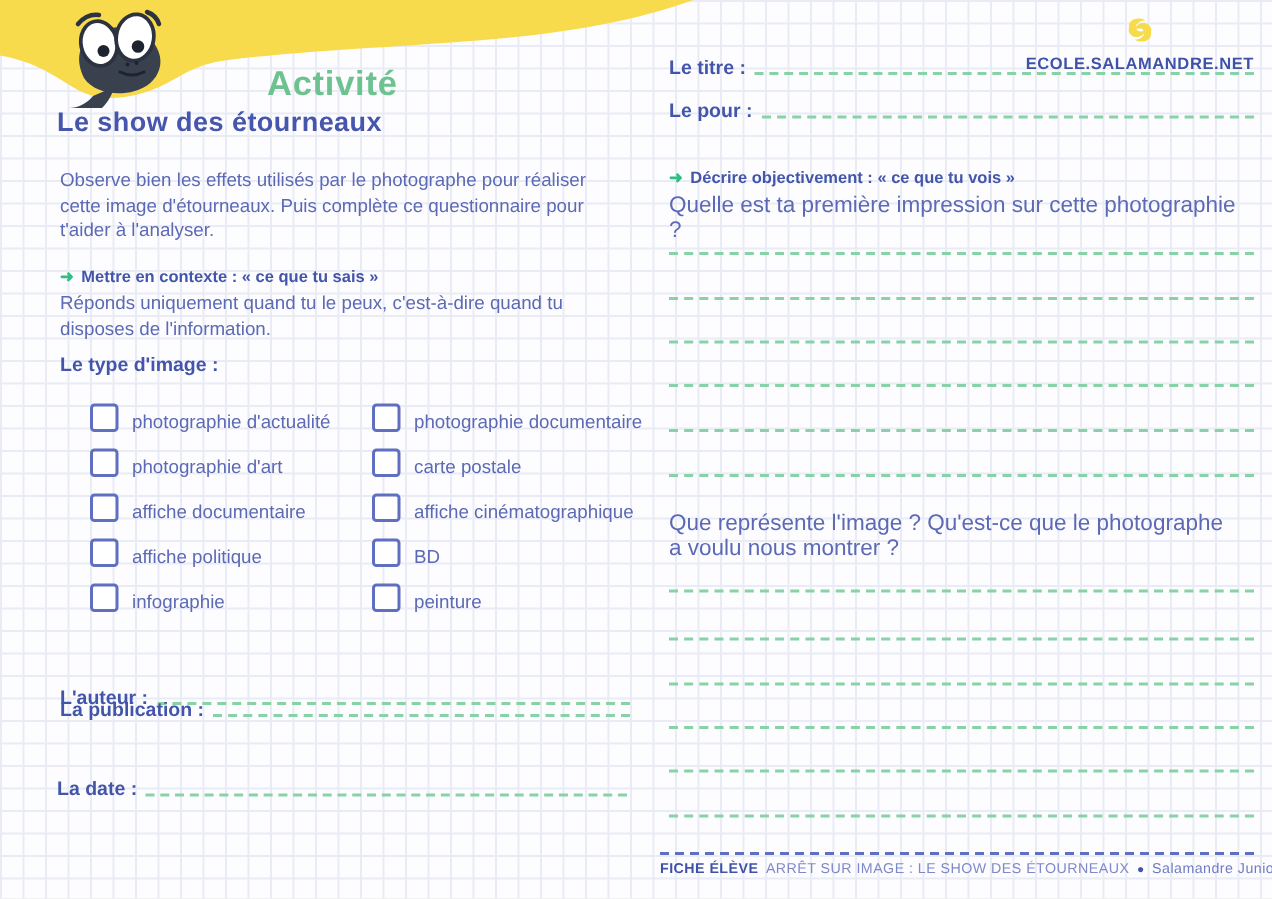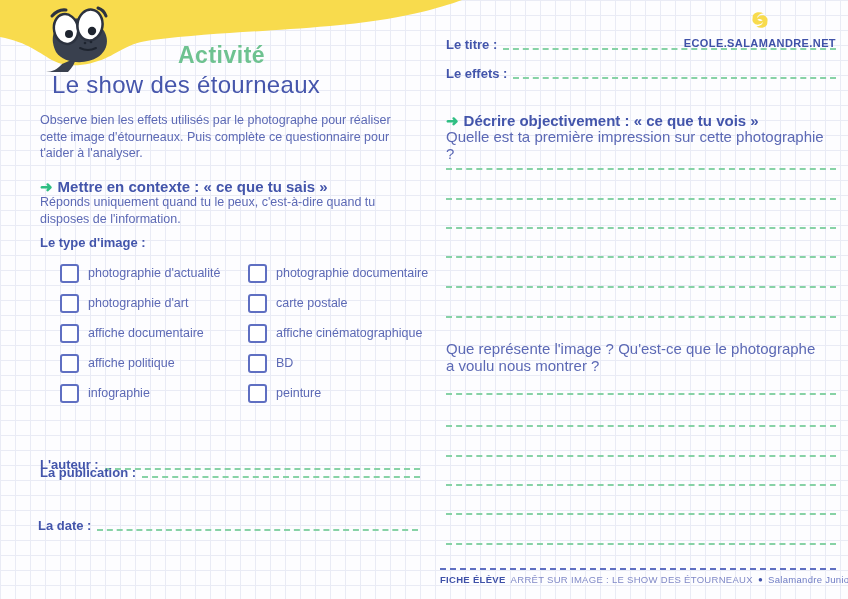--- a/index.html
+++ b/index.html
@@ -14,36 +14,36 @@
     overflow:hidden;
   }
   
   .blob { position:absolute; top:0; left:0; width:470px; height:110px; }
   .mascot { position:absolute; top:2px; left:28px; width:92px; height:70px; }
   .site-badge { position:absolute; top:9px; right:12px; display:flex; align-items:center; gap:6px; cursor:pointer;flex-direction:column; }
   .site-badge .swirl { width:22px; height:22px; }
   .site-badge .site-text { font-size:11px; font-weight:700; color:#3f51a8; letter-spacing:.4px; }
 
   .kicker { position:absolute; left:178px; top:42px; font-size:23px; font-weight:700; color:#6ec290; letter-spacing:.5px; }
-  .page-title { position:absolute; left:38px; top:71px; font-size:24px; font-weight:400; color:#4656ac; letter-spacing:.3px;margin-left:14px; }
+  .page-title { position:absolute; left:38px; top:71px; font-size:18px; font-weight:700; color:#4656ac; letter-spacing:.3px; }
 
   
   .body-text { color:#5c69b5; font-size:12.5px; line-height:16.5px; }
   .intro { position:absolute; left:40px; top:112px; width:366px; }
-  .sec-head { position:absolute; font-size:15px; font-weight:700; color:#4355ab; }
+  .sec-head { position:absolute; font-size:11px; font-weight:700; color:#4355ab; }
   .sec-head .arrow { color:#2fbe83; font-weight:700; margin-right:5px; }
   .ctx-head { left:40px; top:178px; }
   .ctx-body { position:absolute; left:40px; top:194px; width:382px; }
   .type-head { position:absolute; left:40px; top:235px; font-size:13px; font-weight:700; color:#4355ab; }
 
   
   .check-col { position:absolute; top:258px; }
   .check-col.left { left:40px; width:186px; }
   .check-col.right { left:228px; width:190px; }
-  .check-row { display:flex; align-items:center; height:30px;padding-left:20px; }
+  .check-row { display:flex; align-items:flex-end; height:30px;padding-left:20px; }
   .checkbox { width:19px; height:19px; flex:0 0 19px; border:2px solid #5f6fc2; border-radius:3px; background:#fff; margin-right:9px; cursor:pointer; }
   .check-label { font-size:12.5px; color:#5c69b5; white-space:nowrap; }
 
   
   .field-row { position:absolute; display:flex; align-items:center; }
   .field-label { font-size:13px; font-weight:700; color:#4355ab; white-space:nowrap; }
   .write-line { flex:1; border-bottom:2px dashed #87d2a6; height:11px; margin-left:6px; cursor:text; }
   .answer-line { position:absolute; border-bottom:2px dashed #87d2a6; height:0; cursor:text; }
 
   
@@ -156,21 +156,21 @@
   <div class="field-row" style="left:38px; top:518px; width:380px;">
     <span class="field-label">La date :</span>
       <span class="write-line"></span>
   </div>
 
   <div class="field-row" style="left:446px; top:37px; width:390px;">
     <span class="field-label">Le titre :</span>
       <span class="write-line"></span>
   </div>
   <div class="field-row" style="left:446px; top:66px; width:390px;">
-    <span class="field-label">Le effets :</span>
+    <span class="field-label">Le pour :</span>
       <span class="write-line"></span>
   </div>
 
   <div class="sec-head" style="left:446px; top:112px;">
     <span class="arrow">➜</span><span>Décrire objectivement : « ce que tu vois »</span>
   </div>
   <div class="q-text" style="left:446px; top:128px; width:390px;">Quelle est ta première impression sur cette photographie ?</div>
 
   <div class="answer-line" style="left:446px; width:390px; top:168px;"></div>
   <div class="answer-line" style="left:446px; width:390px; top:198px;"></div>

